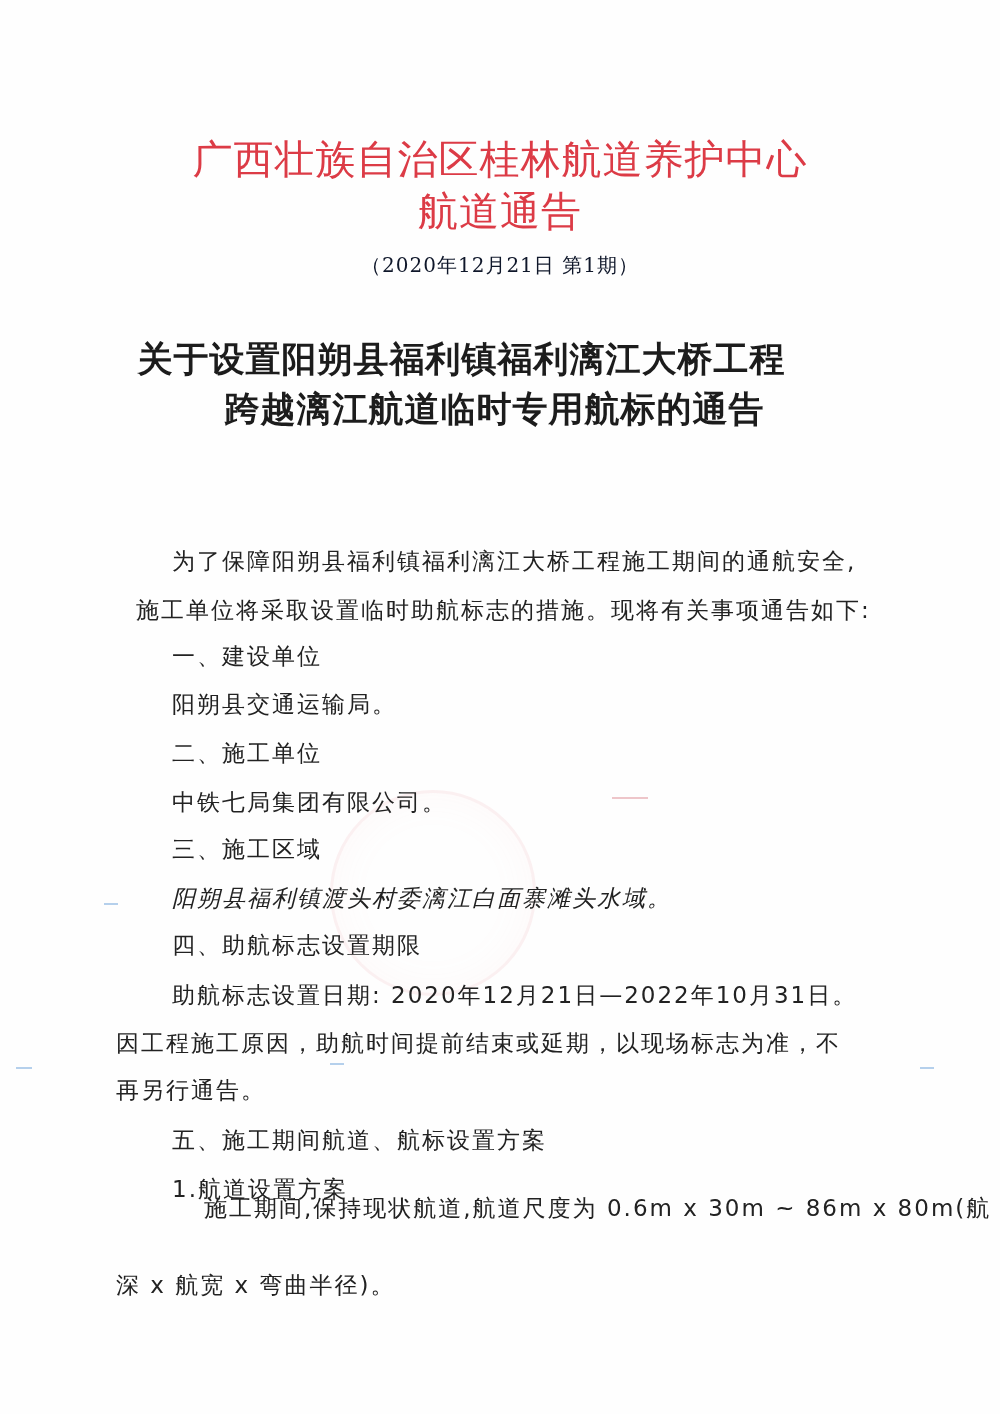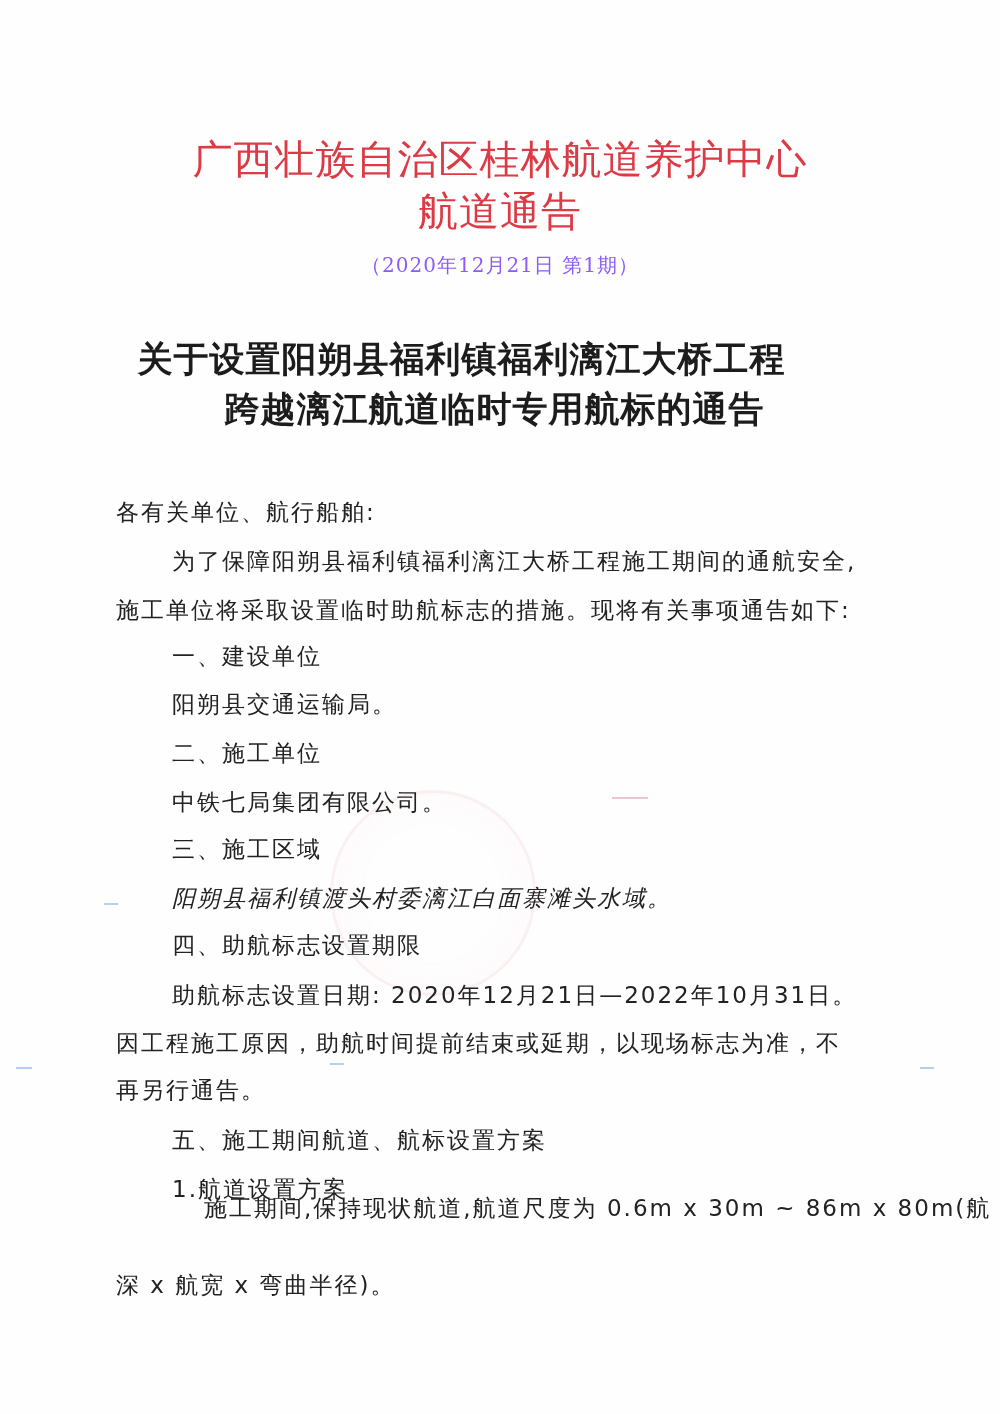--- a/index.html
+++ b/index.html
@@ -52,21 +52,21 @@
       line-height: 50px;
       letter-spacing: 1px;
     }
     .issue-line {
       position: absolute;
       left: 0; width: 1000px;
       top: 250px;
       text-align: center;
       font-size: 20px;
       line-height: 30px;
-      color: #8b5cf6;
+      color: #0f172a;
       letter-spacing: 1px;
     }
     .main-title {
       position: absolute;
       left: 0; width: 923px;
       text-align: center;
       font-family: "DejaVu Serif", "Liberation Serif", serif;
       font-weight: bold;
       font-size: 35px;
       line-height: 50px;
@@ -102,23 +102,22 @@
 
   <div class="stamp-ghost"></div>
 
   <div class="org-title">广西壮族自治区桂林航道养护中心</div>
   <div class="doc-type">航道通告</div>
   <div class="issue-line">（2020年12月21日 第1期）</div>
 
   <div class="main-title l1">关于设置阳朔县福利镇福利漓江大桥工程</div>
   <div class="main-title l2">跨越漓江航道临时专用航标的通告</div>
 
-  <div class="body-text flush" style="top:497px;">各有关单位、航行船舶:</div>
   <div class="body-text indent" style="top:546px;">为了保障阳朔县福利镇福利漓江大桥工程施工期间的通航安全,</div>
-  <div class="body-text flush" style="top:595px;">施工单位将采取设置临时助航标志的措施。现将有关事项通告如下:</div>
+  <div class="body-text flush" style="top:595px;margin-left:20px;">施工单位将采取设置临时助航标志的措施。现将有关事项通告如下:</div>
 
   <div class="body-text indent" style="top:641px;">一、建设单位</div>
   <div class="body-text indent" style="top:689px;">阳朔县交通运输局。</div>
 
   <div class="body-text indent" style="top:738px;">二、施工单位</div>
   <div class="body-text indent" style="top:787px;">中铁七局集团有限公司。</div>
 
   <div class="body-text indent" style="top:834px;">三、施工区域</div>
   <div class="body-text indent" style="top:883px;font-style:italic;">阳朔县福利镇渡头村委漓江白面寨滩头水域。</div>
 

